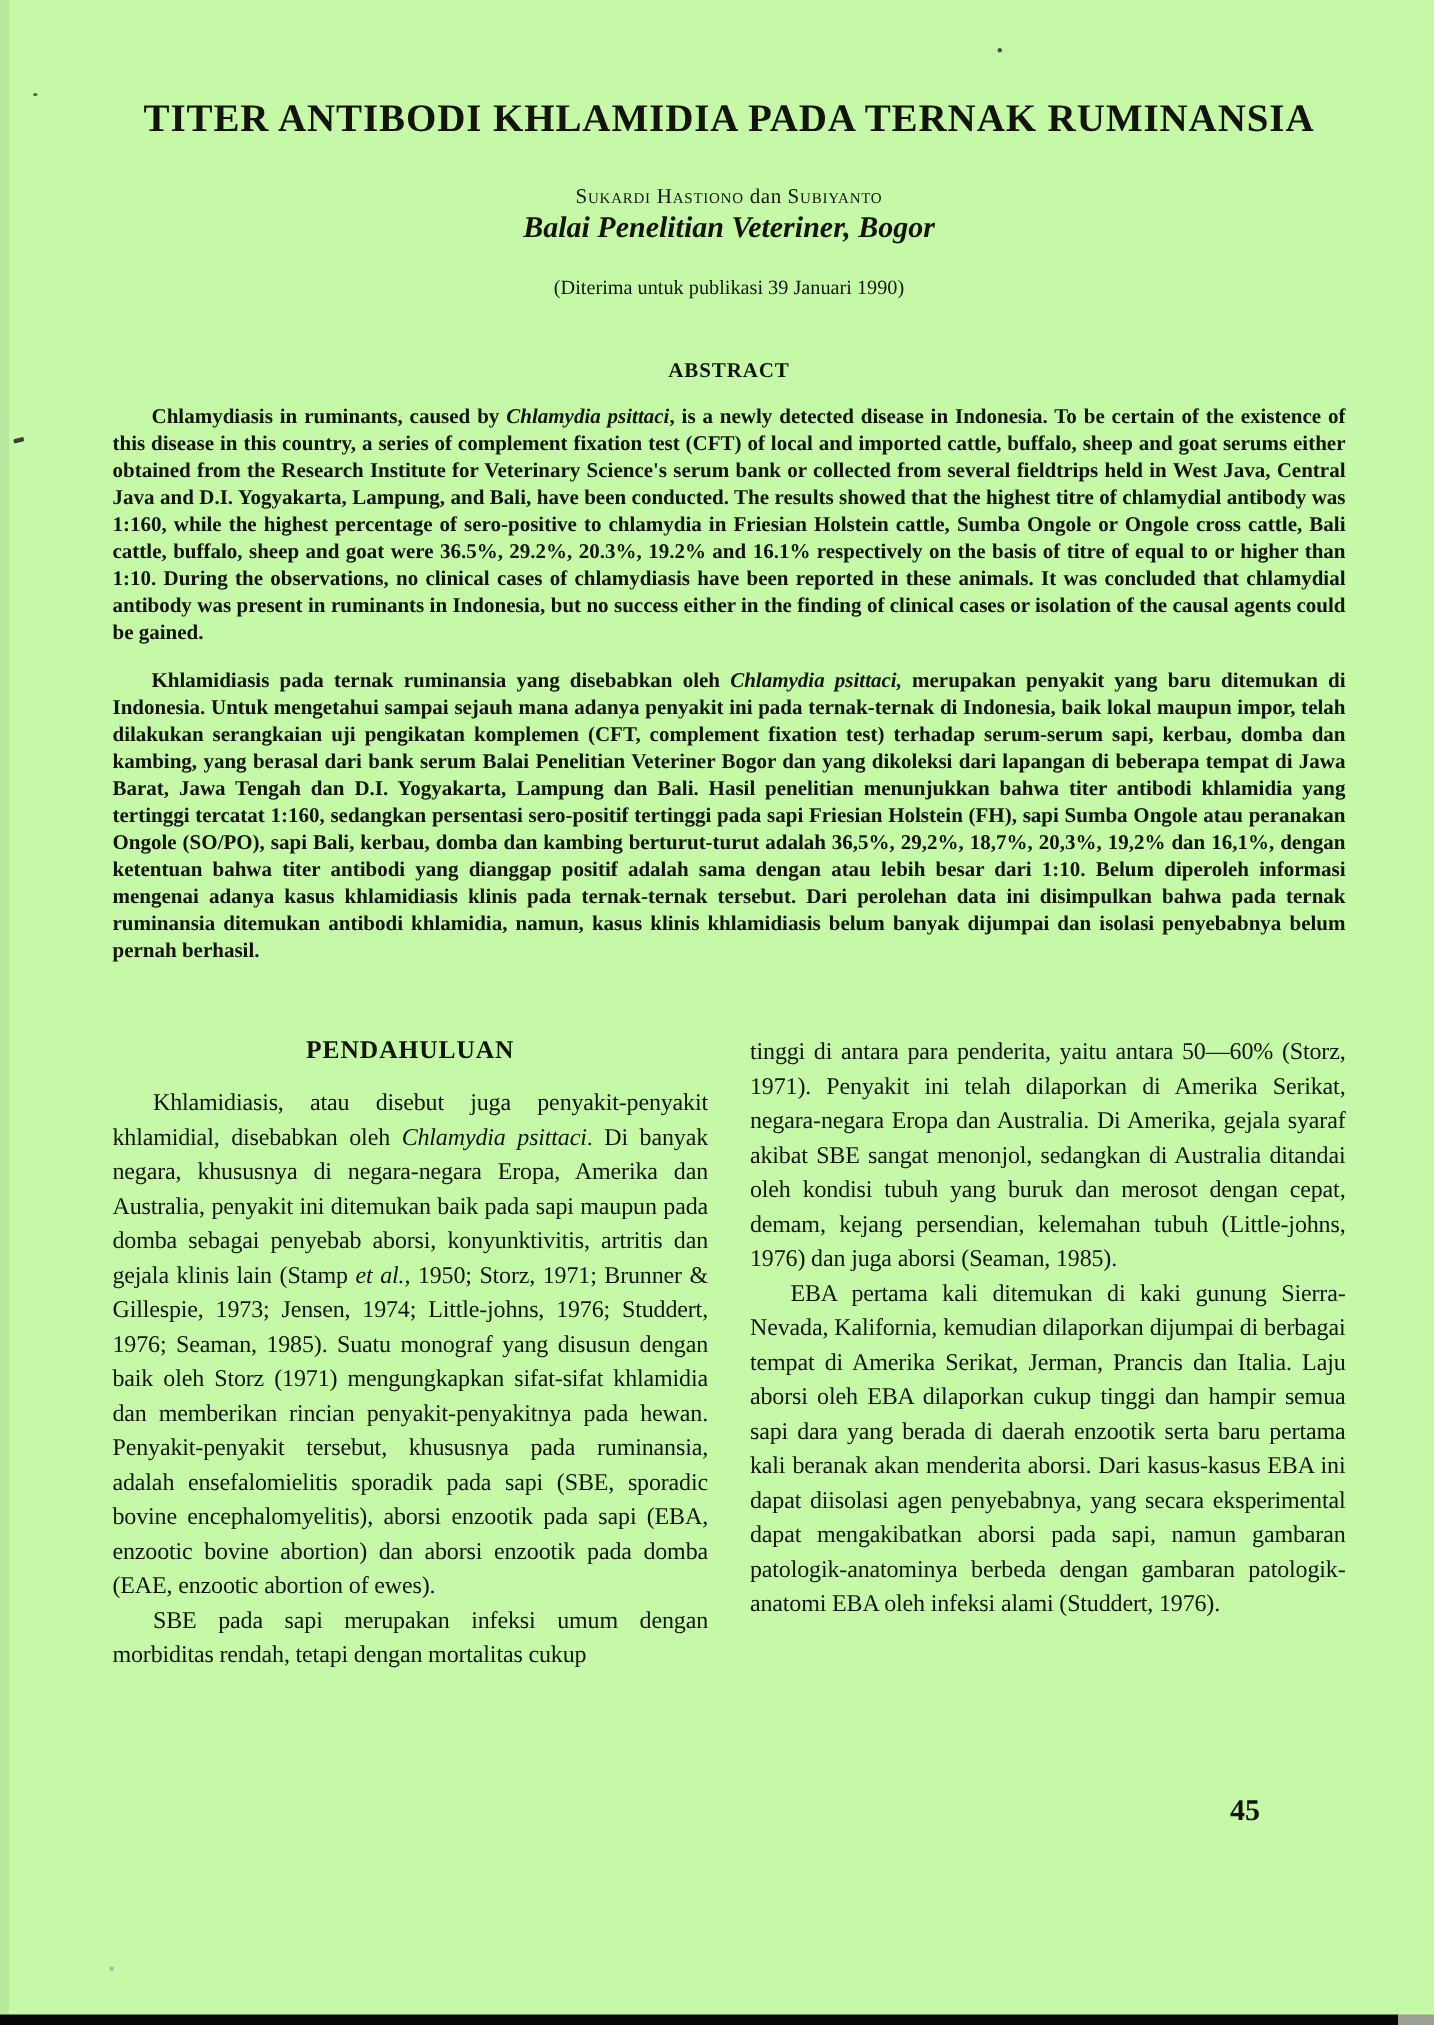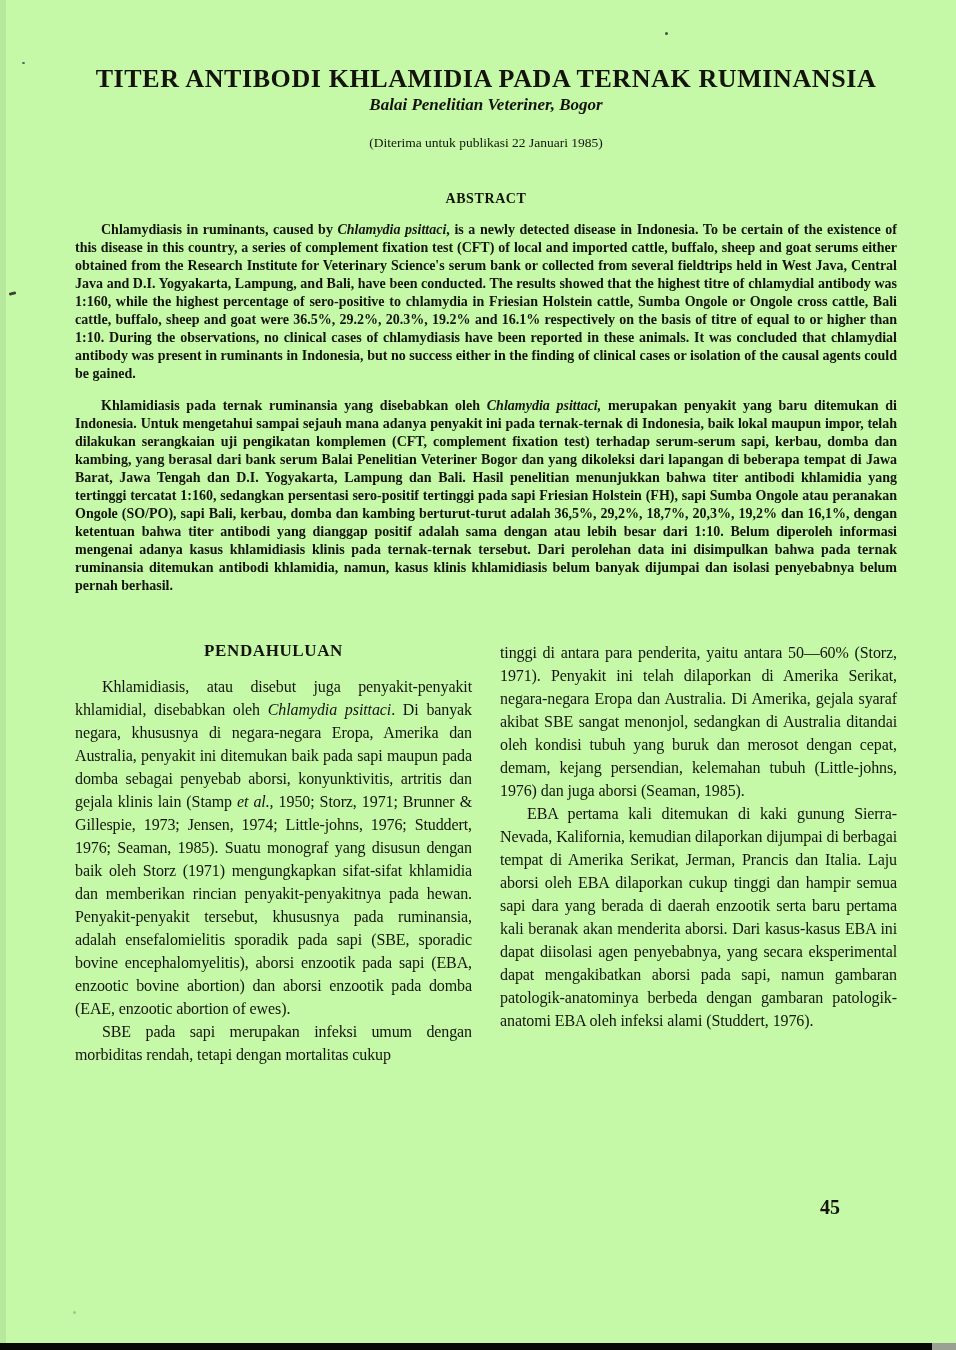--- a/index.html
+++ b/index.html
@@ -26,21 +26,21 @@
     line-height:1.15;
   }
   .authors {
     margin-top:30px; text-align:center;
     font-size:14px; letter-spacing:0.4px;
   }
   .sc { font-variant:small-caps; letter-spacing:0.5px; }
   .it { font-style:italic; }
   .affiliation {
     margin-top:1px; text-align:center;
-    font-size:17px; font-style:italic; font-weight:bold;
+    font-size:20px; font-style:italic; font-weight:bold;
   }
   .received {
     margin-top:20px; text-align:center; font-size:13.5px;
   }
   .abs-heading {
     margin:40px 0 0; text-align:center;
     font-size:14px; font-weight:bold; letter-spacing:0.6px;
   }
   .abs-heading.second { margin-top:26px; }
   .abs-text {
@@ -83,22 +83,23 @@
 
 <div class="page">
 
   <span class="artifact artifact-1"></span>
   <span class="artifact artifact-2"></span>
   <span class="artifact artifact-3"></span>
   <span class="artifact artifact-4"></span>
 
   <h1 class="title">TITER ANTIBODI KHLAMIDIA PADA TERNAK RUMINANSIA</h1>
 
+  <div class="authors"><span class="sc">Sukardi Hastiono</span><span> dan </span><span class="sc">Subiyanto</span></div>
   <div class="affiliation">Balai Penelitian Veteriner, Bogor</div>
-  <div class="received">(Diterima untuk publikasi 22 Januari 1985)</div>
+  <div class="received">(Diterima untuk publikasi 39 Januari 1990)</div>
 
   <h2 class="abs-heading">ABSTRACT</h2>
   <p class="abs-text"><span>Chlamydiasis in ruminants, caused by </span><span class="it">Chlamydia psittaci</span><span>, is a newly detected disease in Indonesia. To be certain of the existence of this disease in this country, a series of complement fixation test (CFT) of local and imported cattle, buffalo, sheep and goat serums either obtained from the Research Institute for Veterinary Science's serum bank or collected from several fieldtrips held in West Java, Central Java and D.I. Yogyakarta, Lampung, and Bali, have been conducted. The results showed that the highest titre of chlamydial antibody was 1:160, while the highest percentage of sero-positive to chlamydia in Friesian Holstein cattle, Sumba Ongole or Ongole cross cattle, Bali cattle, buffalo, sheep and goat were 36.5%, 29.2%, 20.3%, 19.2% and 16.1% respectively on the basis of titre of equal to or higher than 1:10. During the observations, no clinical cases of chlamydiasis have been reported in these animals. It was concluded that chlamydial antibody was present in ruminants in Indonesia, but no success either in the finding of clinical cases or isolation of the causal agents could be gained.</span></p>
 
   <p class="abs-text"><span>Khlamidiasis pada ternak ruminansia yang disebabkan oleh </span><span class="it">Chlamydia psittaci,</span><span> merupakan penyakit yang baru ditemukan di Indonesia. Untuk mengetahui sampai sejauh mana adanya penyakit ini pada ternak-ternak di Indonesia, baik lokal maupun impor, telah dilakukan serangkaian uji pengikatan komplemen (CFT, complement fixation test) terhadap serum-serum sapi, kerbau, domba dan kambing, yang berasal dari bank serum Balai Penelitian Veteriner Bogor dan yang dikoleksi dari lapangan di beberapa tempat di Jawa Barat, Jawa Tengah dan D.I. Yogyakarta, Lampung dan Bali. Hasil penelitian menunjukkan bahwa titer antibodi khlamidia yang tertinggi tercatat 1:160, sedangkan persentasi sero-positif tertinggi pada sapi Friesian Holstein (FH), sapi Sumba Ongole atau peranakan Ongole (SO/PO), sapi Bali, kerbau, domba dan kambing berturut-turut adalah 36,5%, 29,2%, 18,7%, 20,3%, 19,2% dan 16,1%, dengan ketentuan bahwa titer antibodi yang dianggap positif adalah sama dengan atau lebih besar dari 1:10. Belum diperoleh informasi mengenai adanya kasus khlamidiasis klinis pada ternak-ternak tersebut. Dari perolehan data ini disimpulkan bahwa pada ternak ruminansia ditemukan antibodi khlamidia, namun, kasus klinis khlamidiasis belum banyak dijumpai dan isolasi penyebabnya belum pernah berhasil.</span></p>
 
   <section class="intro">
     <div class="col">
       <h3 class="section-heading">PENDAHULUAN</h3>
       <p class="body-par"><span>Khlamidiasis, atau disebut juga penyakit-penyakit khlamidial, disebabkan oleh </span><span class="it">Chlamydia psittaci</span><span>. Di banyak negara, khususnya di negara-negara Eropa, Amerika dan Australia, penyakit ini ditemukan baik pada sapi maupun pada domba sebagai penyebab aborsi, konyunktivitis, artritis dan gejala klinis lain (Stamp </span><span class="it">et al.,</span><span> 1950; Storz, 1971; Brunner &amp; Gillespie, 1973; Jensen, 1974; Little-johns, 1976; Studdert, 1976; Seaman, 1985). Suatu monograf yang disusun dengan baik oleh Storz (1971) mengungkapkan sifat-sifat khlamidia dan memberikan rincian penyakit-penyakitnya pada hewan. Penyakit-penyakit tersebut, khususnya pada ruminansia, adalah ensefalomielitis sporadik pada sapi (SBE, sporadic bovine encephalomyelitis), aborsi enzootik pada sapi (EBA, enzootic bovine abortion) dan aborsi enzootik pada domba (EAE, enzootic abortion of ewes).</span></p>

